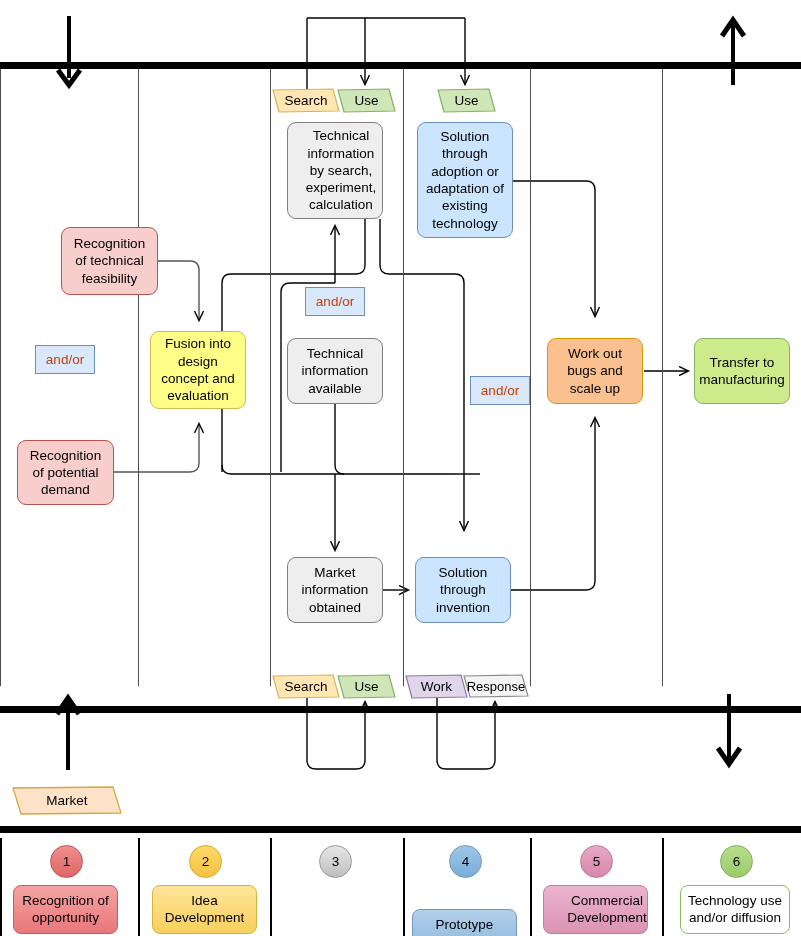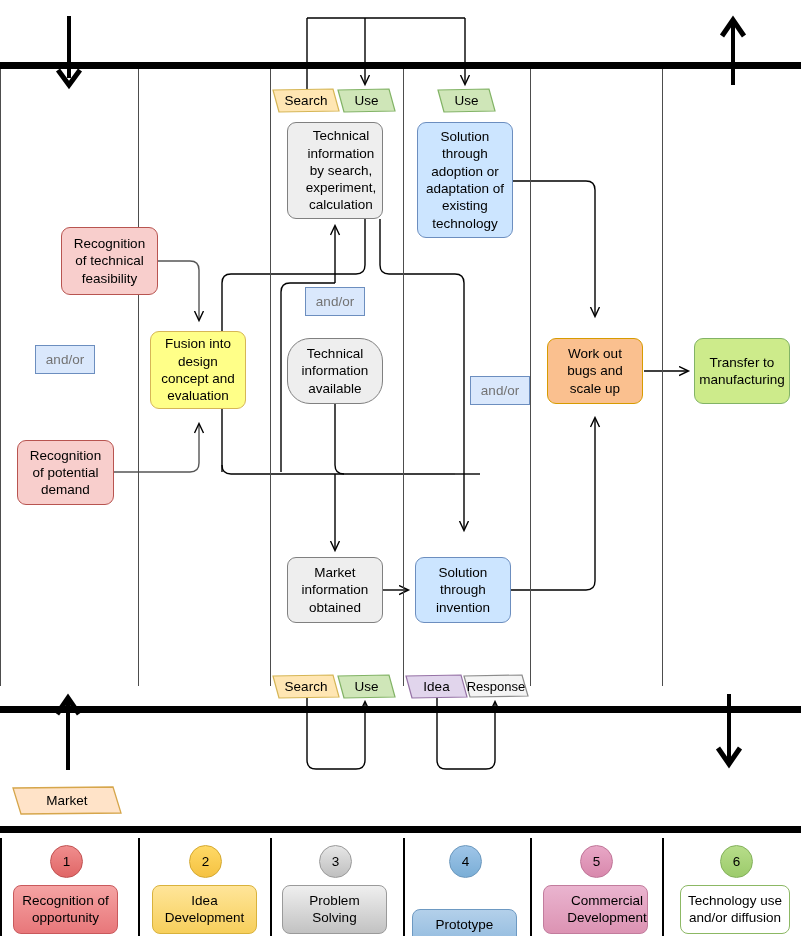--- a/index.html
+++ b/index.html
@@ -12,21 +12,21 @@
         font-size:13.5px;line-height:1.28;color:#000;border:1.3px solid #6b6b6b;
         padding:4px 5px;}
   .n-pink{background:#f8cecc;border-color:#b85450;}
   .n-yellow{background:#ffff88;border-color:#d6b656;}
   .n-grey{background:#eeeeee;border-color:#808080;}
   .n-blue{background:#cce5ff;border-color:#6c8ebf;}
   .n-orange{background:#fac08f;border-color:#d79b00;}
   .n-green{background:#cdeb8b;border-color:#82b366;}
 
   .andor{position:absolute;box-sizing:border-box;background:#dae8fc;border:1px solid #6c8ebf;
-         display:flex;align-items:center;justify-content:center;font-size:13.5px;color:#737373;}
+         display:flex;align-items:center;justify-content:center;font-size:13.5px;color:#c2410c;}
 
   .tagwrap{position:absolute;}
   .tagwrap svg{display:block;overflow:visible;}
   .taglabel{position:absolute;left:0;top:0;width:100%;height:100%;
             display:flex;align-items:center;justify-content:center;
             font-size:13.5px;color:#000;}
   .taglabel.small{font-size:13px;}
 
   .hbar{position:absolute;left:0;width:801px;height:7px;background:#000;}
   .vdiv{position:absolute;width:1.3px;background:#4d4d4d;}
@@ -161,21 +161,21 @@
   <div class="tagwrap" style="left:337px;top:673px;width:59px;height:27px;">
     <svg width="59" height="27">
         <path d="M7,25 L1,3 L52,2 L58,24 Z" fill="#cfe6b8" stroke="#82b366" stroke-width="1.2"></path>
       </svg>
     <span class="taglabel">Use</span>
   </div>
   <div class="tagwrap" style="left:405px;top:673px;width:63px;height:27px;">
     <svg width="63" height="27">
         <path d="M7,25 L1,3 L56,2 L62,24 Z" fill="#e1d5ec" stroke="#9673a6" stroke-width="1.2"></path>
       </svg>
-    <span class="taglabel">Idea</span>
+    <span class="taglabel">Work</span>
   </div>
   <div class="tagwrap" style="left:463px;top:673px;width:66px;height:26px;">
     <svg width="66" height="26">
         <path d="M7,24 L1,3 L59,2 L65,23 Z" fill="#f4f4f4" stroke="#8c8c8c" stroke-width="1.2"></path>
       </svg>
     <span class="taglabel small">Response</span>
   </div>
 
   <div class="tagwrap" style="left:12px;top:785px;width:110px;height:31px;">
     <svg width="110" height="31">
@@ -189,21 +189,21 @@
   <div class="node n-pink" style="left:17px;top:440px;width:97px;height:65px;">Recognition of potential demand</div>
 
   <div class="andor" style="left:35px;top:345px;width:60px;height:29px;">and/or</div>
 
   <div class="node n-yellow" style="left:150px;top:331px;width:96px;height:78px;">Fusion into design concept and evaluation</div>
 
   <div class="node n-grey" style="left:287px;top:122px;width:96px;height:97px;padding-left:17px;">Technical information by search, experiment, calculation</div>
 
   <div class="andor" style="left:305px;top:287px;width:60px;height:29px;">and/or</div>
 
-  <div class="node n-grey" style="left:287px;top:338px;width:96px;height:66px;border-radius:23px;">Technical information available</div>
+  <div class="node n-grey" style="left:287px;top:338px;width:96px;height:66px;">Technical information available</div>
 
   <div class="node n-grey" style="left:287px;top:557px;width:96px;height:66px;">Market information obtained</div>
 
   <div class="node n-blue" style="left:417px;top:122px;width:96px;height:116px;">Solution through adoption or adaptation of existing technology</div>
 
   <div class="node n-blue" style="left:415px;top:557px;width:96px;height:66px;">Solution through invention</div>
 
   <div class="andor" style="left:470px;top:376px;width:60px;height:29px;">and/or</div>
 
   <div class="node n-orange" style="left:547px;top:338px;width:96px;height:66px;">Work out bugs and scale up</div>
@@ -219,18 +219,17 @@
 
   <div class="badge b1" style="left:50px;top:845px;">1</div>
   <div class="badge b2" style="left:189px;top:845px;">2</div>
   <div class="badge b3" style="left:319px;top:845px;">3</div>
   <div class="badge b4" style="left:449px;top:845px;">4</div>
   <div class="badge b5" style="left:580px;top:845px;">5</div>
   <div class="badge b6" style="left:720px;top:845px;">6</div>
 
   <div class="lg-box lgb1" style="left:13px;top:885px;width:105px;height:49px;">Recognition of opportunity</div>
   <div class="lg-box lgb2" style="left:152px;top:885px;width:105px;height:49px;">Idea Development</div>
-  <div class="lg-box lgb3" style="left:282px;top:885px;width:105px;height:49px;">Problem Solving</div>
   <div class="lg-box lgb4" style="left:412px;top:885px;width:105px;height:49px;">Prototype Solution</div>
   <div class="lg-box lgb5" style="left:543px;top:885px;width:105px;height:49px;padding-left:27px;">Commercial Development</div>
   <div class="lg-box lgb6" style="left:680px;top:885px;width:110px;height:49px;">Technology use and/or diffusion</div>
 
 </div>
 
 </body></html>

